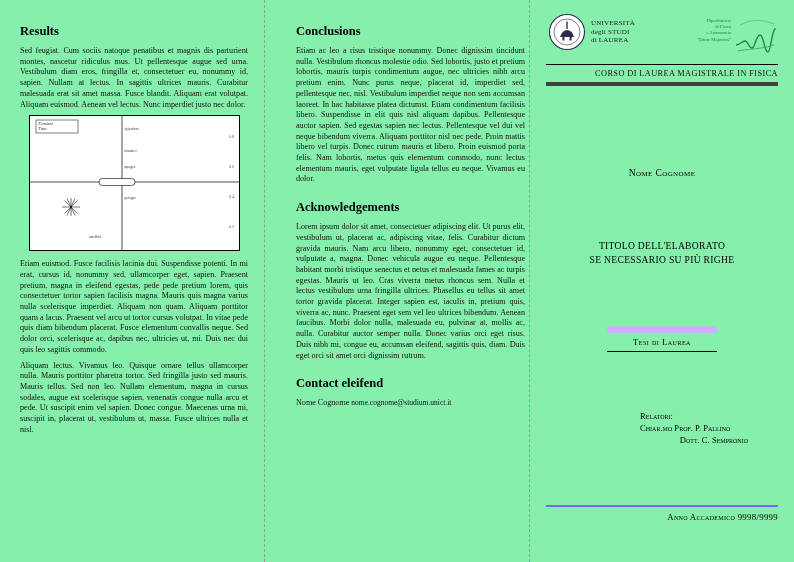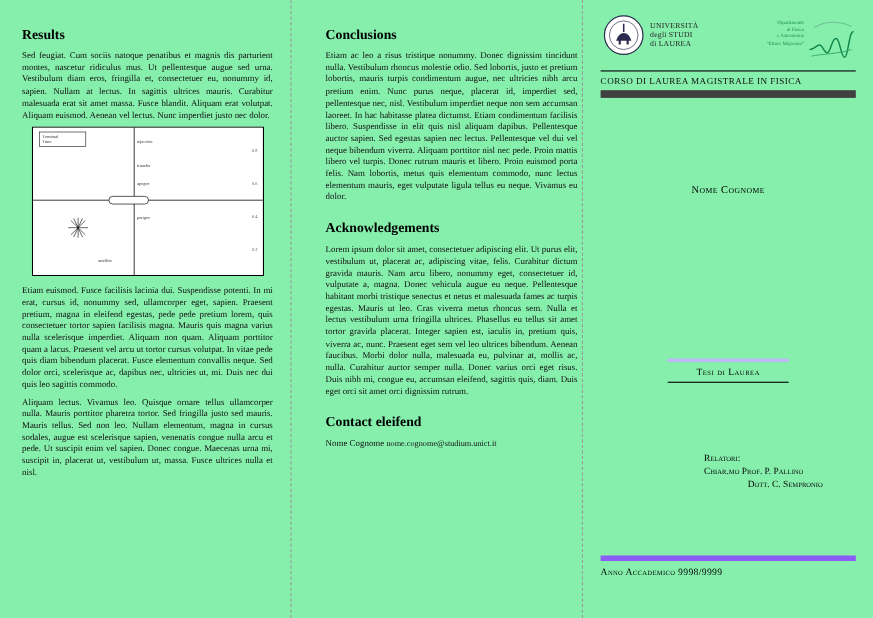--- a/index.html
+++ b/index.html
@@ -25,32 +25,32 @@
   .fig-t.tick { fill:#555; }
 
   
   .logos { position:absolute; top:13px; left:2px; right:0; display:flex; justify-content:space-between; align-items:flex-start;gap:10px; }
   .seal-group { display:flex; gap:5px; align-items:center; }
   .uni-text { font-size:7px; line-height:8.4px; letter-spacing:0.2px; color:#222; }
   .dept-group { display:flex; gap:3px; align-items:flex-start; padding-top:2px; }
   .dept-text { font-size:4.6px; line-height:5.8px; color:#168a4e; text-align:right; padding-top:3px; }
   .dept-name { margin-top:2px; }
 
-  .course { position:absolute; top:64px; left:0; right:0; border-top:1px solid #000; border-bottom:7px solid #404040;
-            padding:4px 0; text-align:left; font-size:8.3px; letter-spacing:0.4px; color:#111; }
+  .course { position:absolute; top:64px; left:0; right:0; border-top:1px solid #000; border-bottom:4px solid #404040;
+            padding:4px 0; text-align:right; font-size:8.3px; letter-spacing:0.4px; color:#111; }
   .author { position:absolute; top:168px; left:0; right:0; text-align:center; font-variant:small-caps;
             font-size:9.5px; letter-spacing:0.4px; }
   .title  { position:absolute; top:239px; left:0; right:0; text-align:center; font-size:9.6px; line-height:13.5px; letter-spacing:0.3px; }
   .tesi-wrap { position:absolute; top:326px; left:0; right:0; text-align:center; }
-  .tesi { display:inline-block; border-top:3px solid #c4b5fd; border-bottom:1px solid #000; padding:4px 26px;
+  .tesi { display:inline-block; border-top:7px solid #c4b5fd; border-bottom:1px solid #000; padding:4px 26px;
           font-variant:small-caps; font-size:8.6px; letter-spacing:0.5px; }
   .relatori { position:absolute; top:410px; left:94px; width:108px; font-variant:small-caps; font-size:8.6px; line-height:12px; }
   .relatori .r3 { text-align:right;font-family:Liberation Serif, serif; }
-  .year { position:absolute; top:505px; left:0; right:0; border-top:5px solid #8b5cf6; padding-top:5px;
-          text-align:left; font-variant:small-caps; font-size:8.8px; letter-spacing:0.3px; }
+  .year { position:absolute; top:505px; left:0; right:0; border-top:2px solid #8b5cf6; padding-top:5px;
+          text-align:right; font-variant:small-caps; font-size:8.8px; letter-spacing:0.3px; }
 
   .contact { font-size:8.1px; line-height:10.7px; color:#111; }
   .contact .email { font-family:Liberation Serif, serif; font-size:7.5px; }
 </style>
 </head>
 <body>
 
 <div class="page">
 
   <div class="fold f1"></div>
@@ -142,20 +142,24 @@
           <path d="M2 30 C6 30 8 26 11 26 C14 26 15 33 18 33 C21 33 22 20 26 20 C30 20 30 37 34 37 C37 37 38 12 42 14" stroke="#168a4e" stroke-width="1.4" fill="none"></path>
           <path d="M4 36 C12 34 30 34 40 30" stroke="#2fa568" stroke-width="0.8" fill="none"></path>
         </svg>
       </div>
     </div>
 
     <div class="course">CORSO DI LAUREA MAGISTRALE IN FISICA</div>
 
     <div class="author">Nome Cognome</div>
 
+    <div class="title">
+      <div>TITOLO DELL'ELABORATO</div>
+      <div>SE NECESSARIO SU PIÙ RIGHE</div>
+    </div>
 
     <div class="tesi-wrap">
       <span class="tesi">Tesi di Laurea</span>
     </div>
 
     <div class="relatori">
       <div>Relatori:</div>
       <div>Chiar.mo Prof. P. Pallino</div>
       <div class="r3">Dott. C. Sempronio</div>
     </div>

